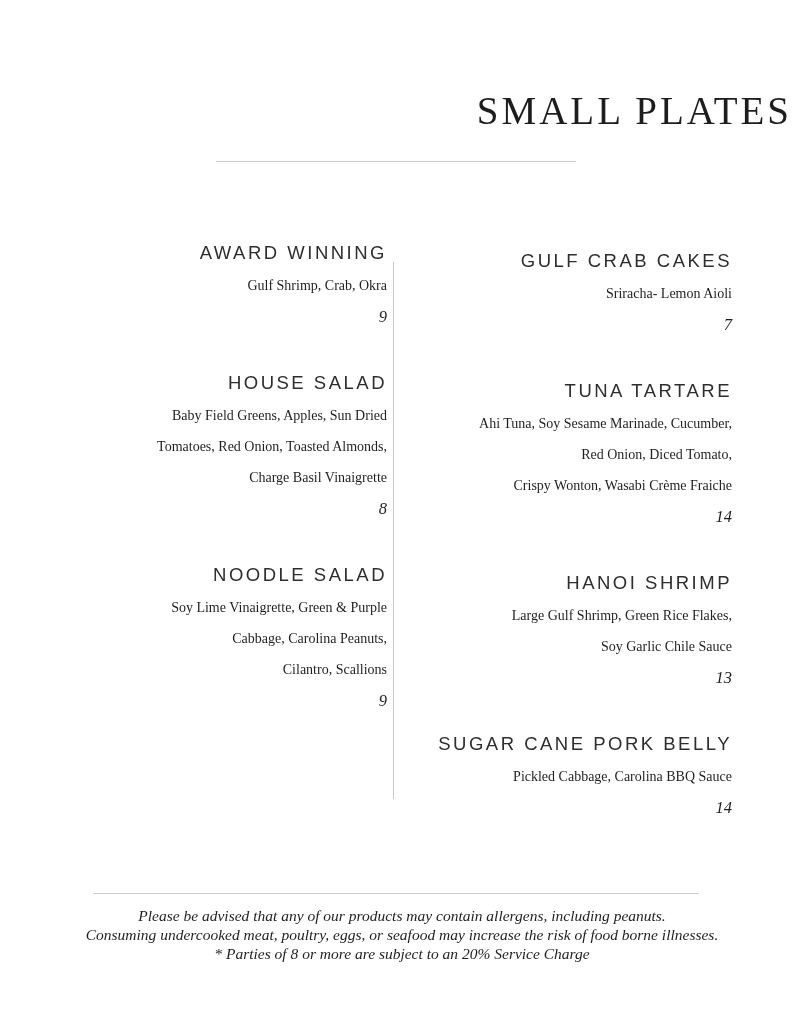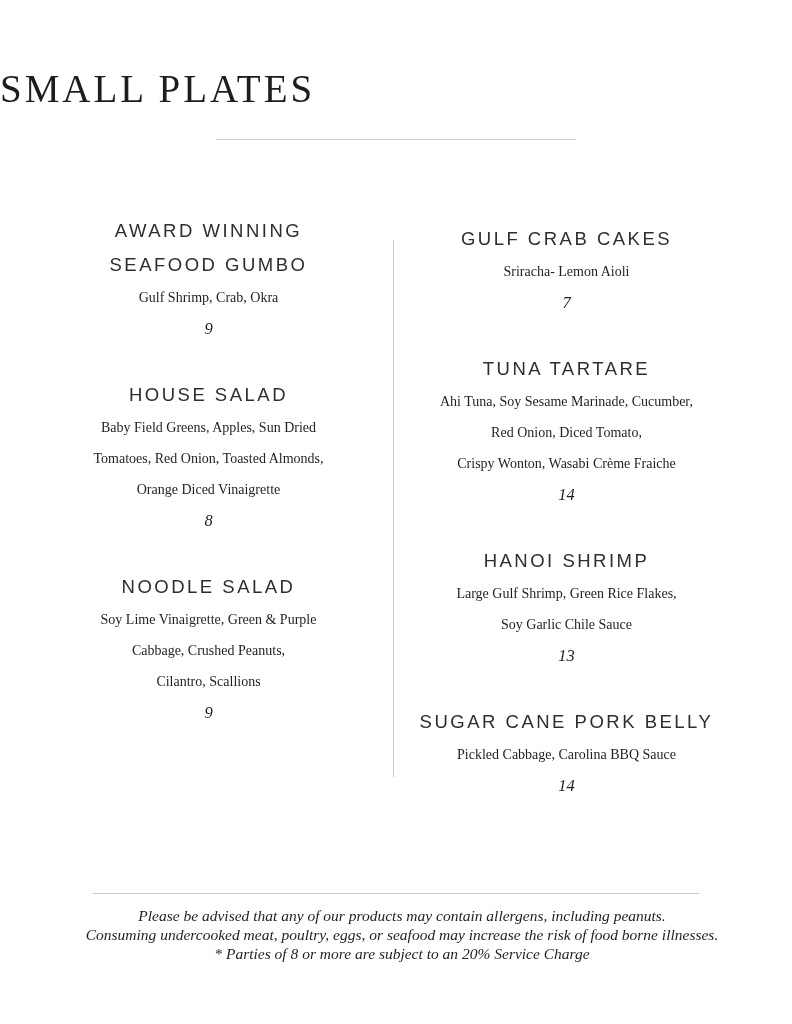--- a/index.html
+++ b/index.html
@@ -10,42 +10,42 @@
     color: #232323;
   }
   .page {
     position: relative;
     width: 792px; height: 1024px;
     overflow: hidden;
     background: #ffffff;
   }
   .page-title {
     margin: 0;
-    padding-top: 66px;
-    text-align: left;
+    padding-top: 88px;
+    text-align: right;
     font-family: "Liberation Serif", serif;
     font-weight: 400;
     font-size: 39px;
     letter-spacing: 3px;
     color: #1d1d1d;
   }
   .title-rule {
     width: 360px; height: 1px;
     background: #cccccc;
     margin: 28px auto 0 auto;
   }
   .menu {
     position: relative;
     display: flex;
     align-items: flex-start;
     margin-top: 74px;
   }
   .column {
     box-sizing: border-box;
-    text-align: center;
+    text-align: right;
   }
   .column-left  { width: 393px; padding: 0 6px 0 30px; }
   .column-right { width: 355px; padding: 8px 16px 0 8px; }
   .column-divider {
     position: absolute;
     left: 393px; top: 26px;
     width: 1px; height: 537px;
     background: #c9c9c9;
   }
   .menu-item { margin-bottom: 34px; }
@@ -95,45 +95,44 @@
 <div class="page">
 
   <h1 class="page-title">SMALL PLATES</h1>
   <div class="title-rule"></div>
 
   <div class="menu">
     <div class="column column-left">
         <div class="menu-item">
     <div class="item-name">
             <div>AWARD WINNING</div>
-            <div>SEAFOOD GUMBO</div>
           </div>
     <div class="item-desc">
             <div class="item-desc-line">Gulf Shrimp, Crab, Okra</div>
           </div>
     <div class="item-price">9</div>
   </div>
         <div class="menu-item">
     <div class="item-name">
             <div>HOUSE SALAD</div>
           </div>
     <div class="item-desc">
             <div class="item-desc-line">Baby Field Greens, Apples, Sun Dried</div>
             <div class="item-desc-line">Tomatoes, Red Onion, Toasted Almonds,</div>
-            <div class="item-desc-line">Orange Diced Vinaigrette</div>
+            <div class="item-desc-line">Charge Basil Vinaigrette</div>
           </div>
     <div class="item-price">8</div>
   </div>
         <div class="menu-item">
     <div class="item-name">
             <div>NOODLE SALAD</div>
           </div>
     <div class="item-desc">
             <div class="item-desc-line">Soy Lime Vinaigrette, Green &amp; Purple</div>
-            <div class="item-desc-line">Cabbage, Crushed Peanuts,</div>
+            <div class="item-desc-line">Cabbage, Carolina Peanuts,</div>
             <div class="item-desc-line">Cilantro, Scallions</div>
           </div>
     <div class="item-price">9</div>
   </div>
       </div>
     <div class="column-divider"></div>
     <div class="column column-right">
         <div class="menu-item">
     <div class="item-name">
             <div>GULF CRAB CAKES</div>

